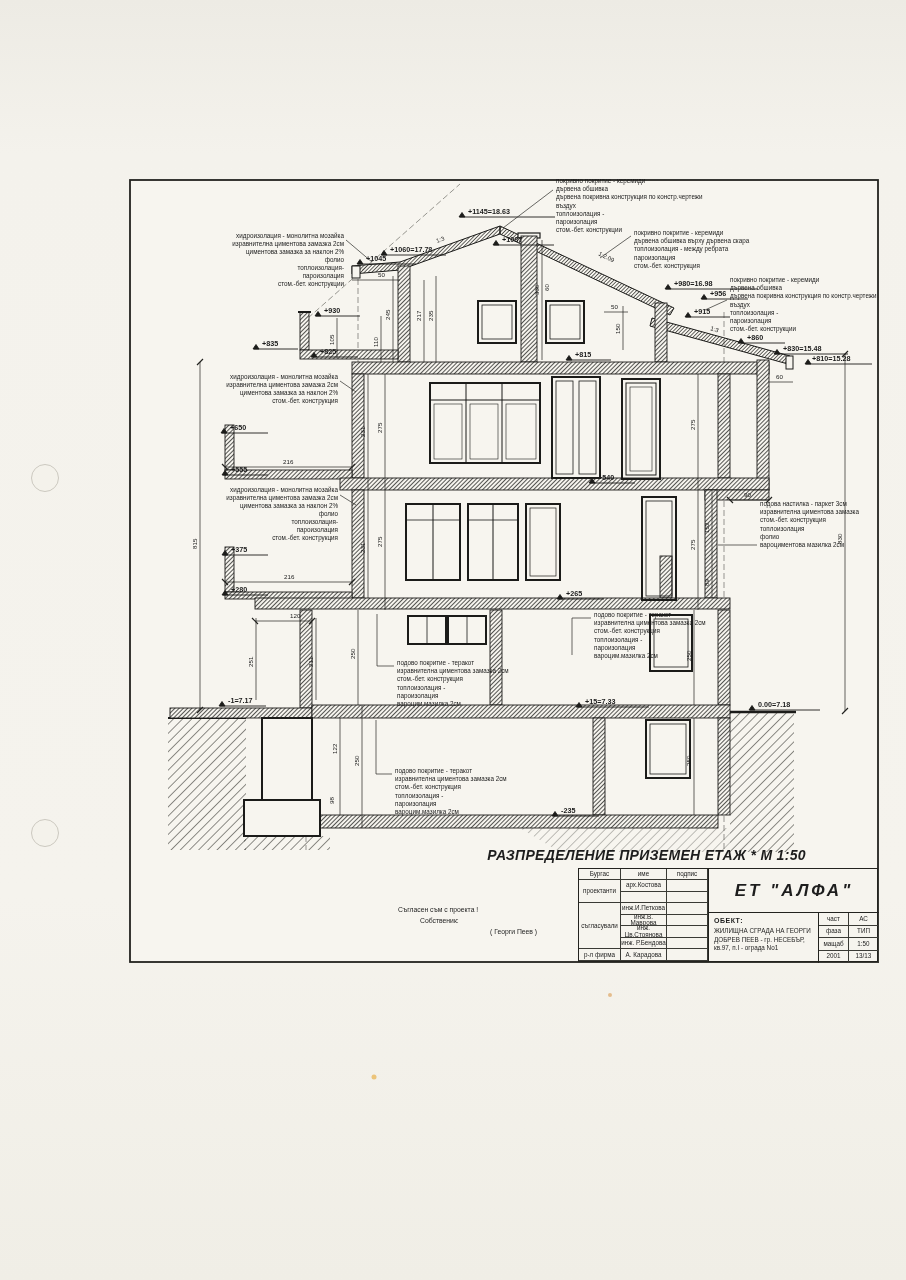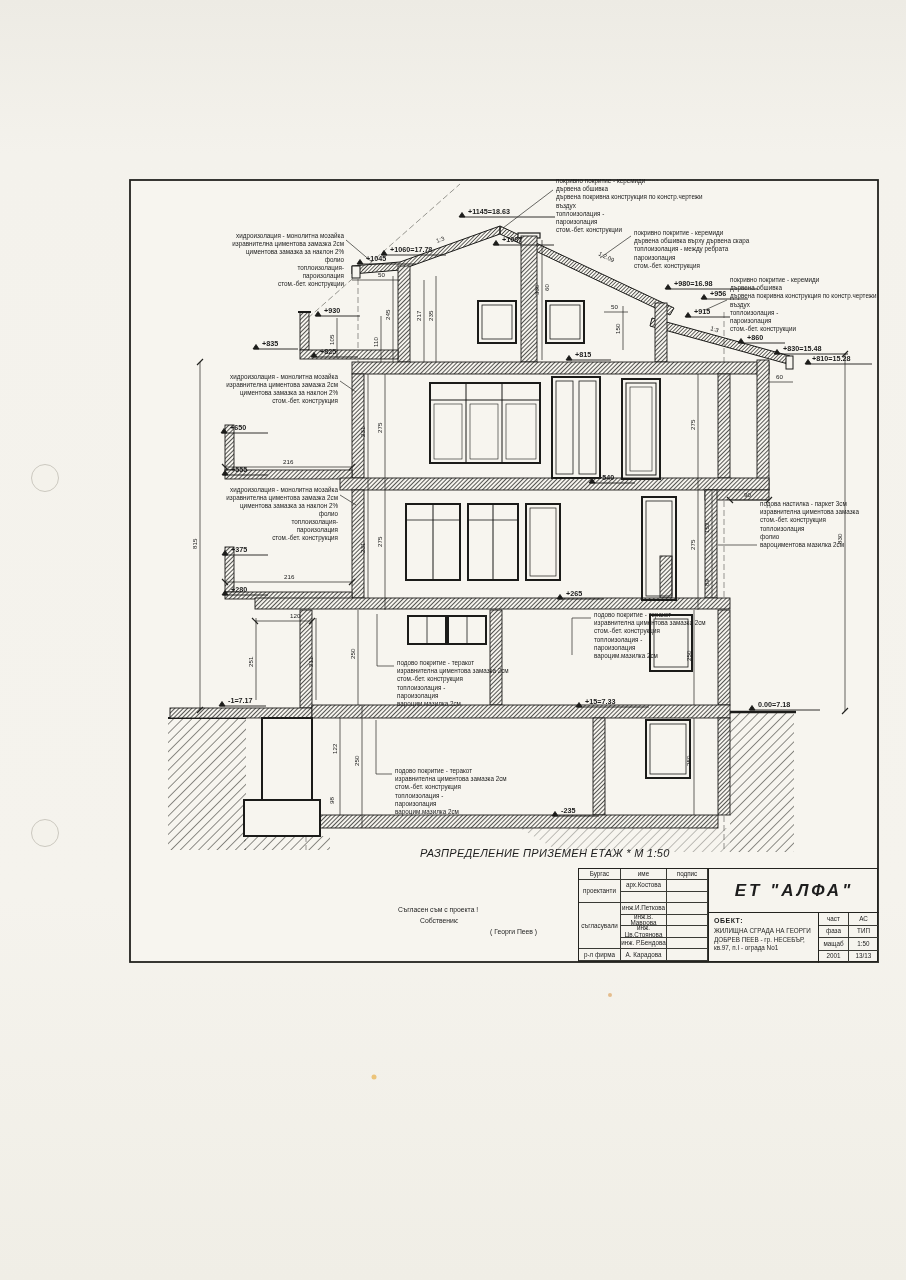--- a/index.html
+++ b/index.html
@@ -25,22 +25,22 @@
   .tb-logo{position:absolute;left:130px;top:0;width:170px;height:44px;border-bottom:1.5px solid #23231f;
            display:flex;align-items:center;justify-content:center;
            font-style:italic;font-weight:bold;font-size:17px;letter-spacing:3px;}
   .tb-obj{position:absolute;left:130px;top:44px;width:110px;height:50px;border-right:1.5px solid #23231f;
           padding:3px 2px 0 5px;line-height:1.35;}
   .tb-obj .obj-label{font-weight:bold;font-size:7px;letter-spacing:.5px;margin-bottom:2px;}
   .tb-meta{position:absolute;left:240px;top:44px;width:60px;height:50px;
            display:grid;grid-template-columns:1fr 1fr;grid-template-rows:repeat(4,1fr);}
   .tb-meta>div{border-right:.7px solid #3a3a35;border-bottom:.7px solid #3a3a35;
                display:flex;align-items:center;justify-content:center;line-height:1;}
-  .title-line{position:absolute;left:420px;top:847px;width:453px;text-align:left;
-              font-weight:normal;font-style:italic;font-size:11px;letter-spacing:.3px;}
+  .title-line{position:absolute;left:420px;top:847px;width:453px;text-align:center;
+              font-weight:bold;font-style:italic;font-size:14px;letter-spacing:.3px;}
   .consent-blk{position:absolute;left:398px;top:904px;width:170px;font-size:6.8px;line-height:1.65;}
   .c2{padding-left:22px;} .c3{padding-left:92px;}
   .hole{position:absolute;width:26px;height:26px;border-radius:50%;
         background:#f4f2eb;border:1.5px solid #ccc9c0;}
 </style>
 </head>
 <body>
 
 <div class="page">
 

